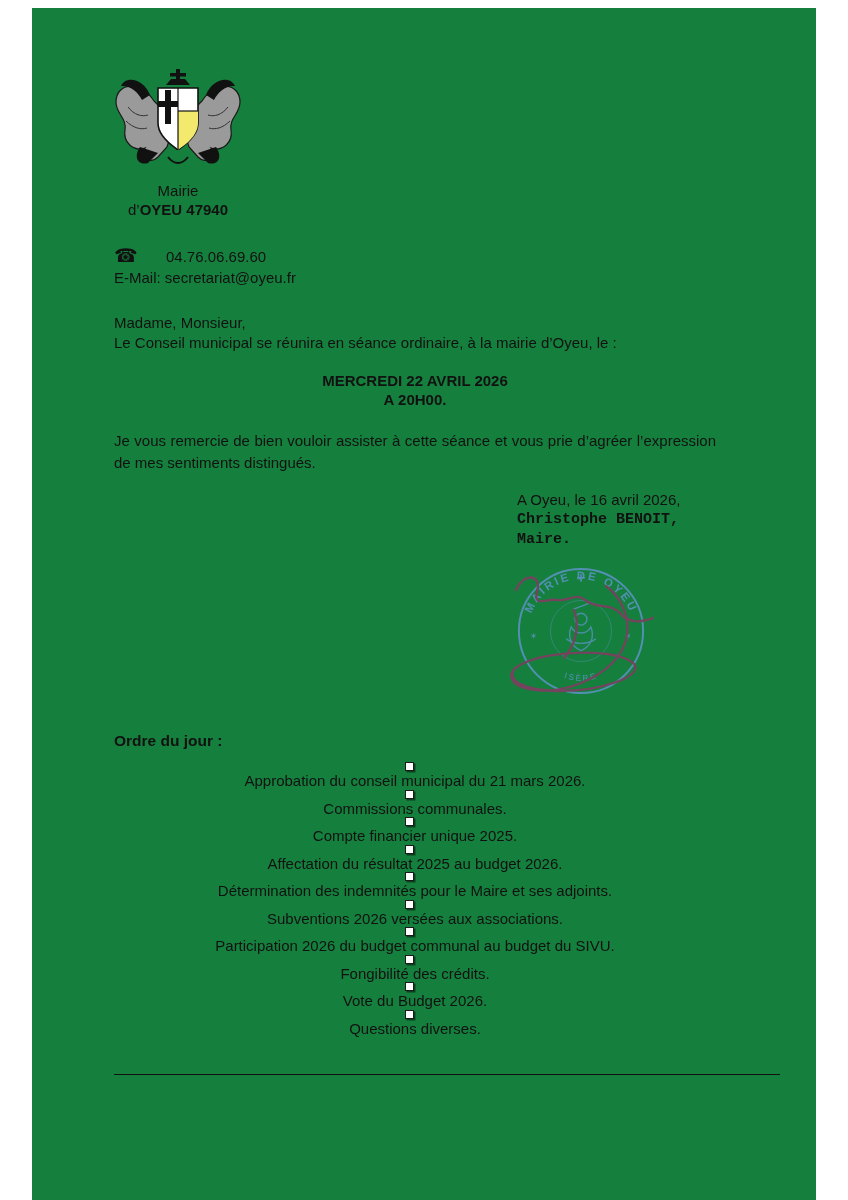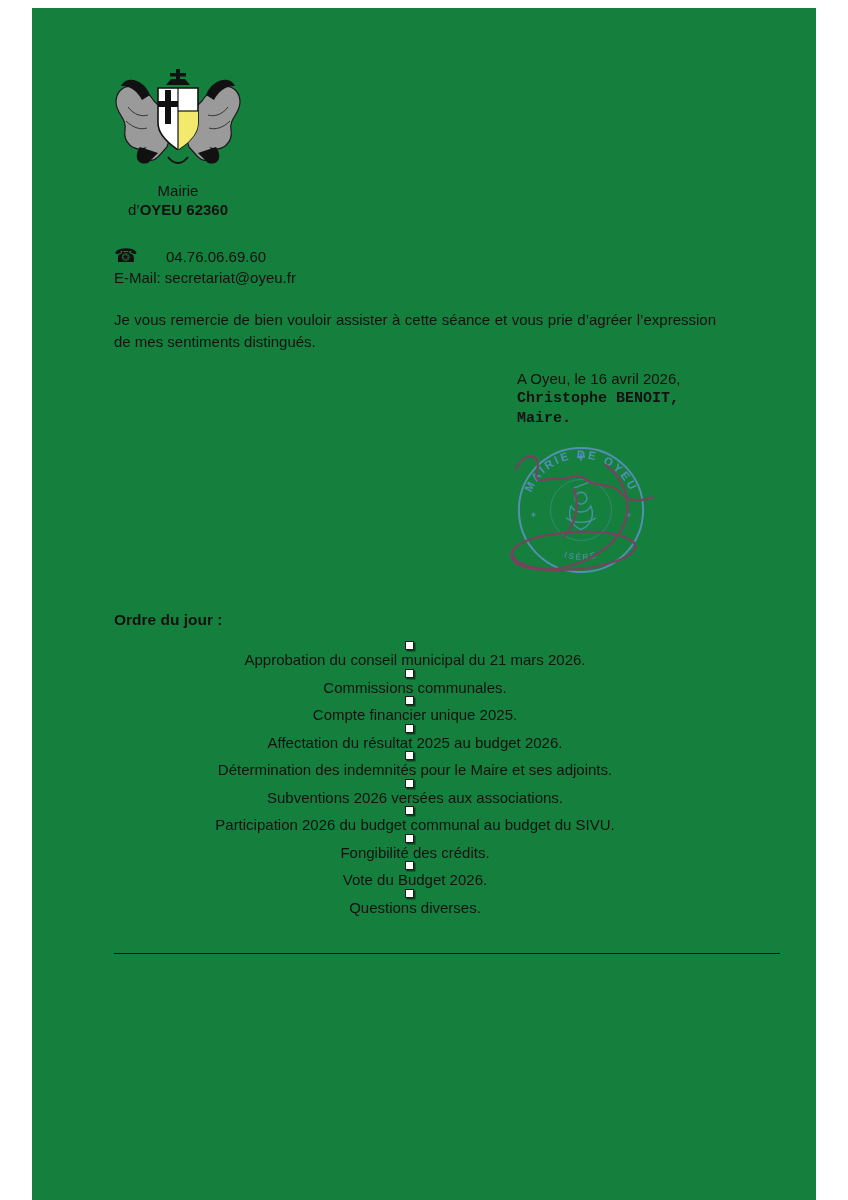--- a/index.html
+++ b/index.html
@@ -67,34 +67,42 @@
     <path d="M70 44 h20 v12 c0 16 -20 26 -20 27 z" fill="#f2e96d"></path>
     <rect x="57" y="23" width="6" height="34" fill="#111"></rect>
     <rect x="50" y="34" width="20" height="6" fill="#111"></rect>
     <line x1="70" y1="21" x2="70" y2="83" stroke="#111" stroke-width="1.2"></line>
     <line x1="70" y1="44" x2="90" y2="44" stroke="#111" stroke-width="1.2"></line>
     <path d="M60 90 c6 8 14 8 20 0" fill="none" stroke="#111" stroke-width="2"></path>
   </svg>
 
   <div class="org">
     <div>Mairie</div>
-    <div><span>d’</span><span class="bold">OYEU 62360</span></div>
+    <div><span>d’</span><span class="bold">OYEU 47940</span></div>
   </div>
 
   <div class="contact">
     <div class="phone-row">
       <span class="glyph">☎</span><span>04.76.06.69.60</span>
     </div>
     <div class="email-row">
       <span>E-Mail:</span>
       <span>secretariat@oyeu.fr</span>
     </div>
   </div>
 
-
+  <div class="salutation-block">
+    <div>Madame, Monsieur,</div>
+    <div>Le Conseil municipal se réunira en séance ordinaire, à la mairie d’Oyeu, le :</div>
+  </div>
+
+  <div class="meeting">
+    <div>MERCREDI 22 AVRIL 2026</div>
+    <div>A 20H00.</div>
+  </div>
 
   <p class="closing">Je vous remercie de bien vouloir assister à cette séance et vous prie d’agréer l’expression de mes sentiments distingués.</p>
 
   <div class="sign-block">
     <div>A Oyeu, le 16 avril 2026,</div>
     <div class="bold">Christophe BENOIT, Maire.</div>
   </div>
 
   <div class="stamp-area">
     <svg class="stamp" viewBox="0 0 140 140" aria-hidden="true">

